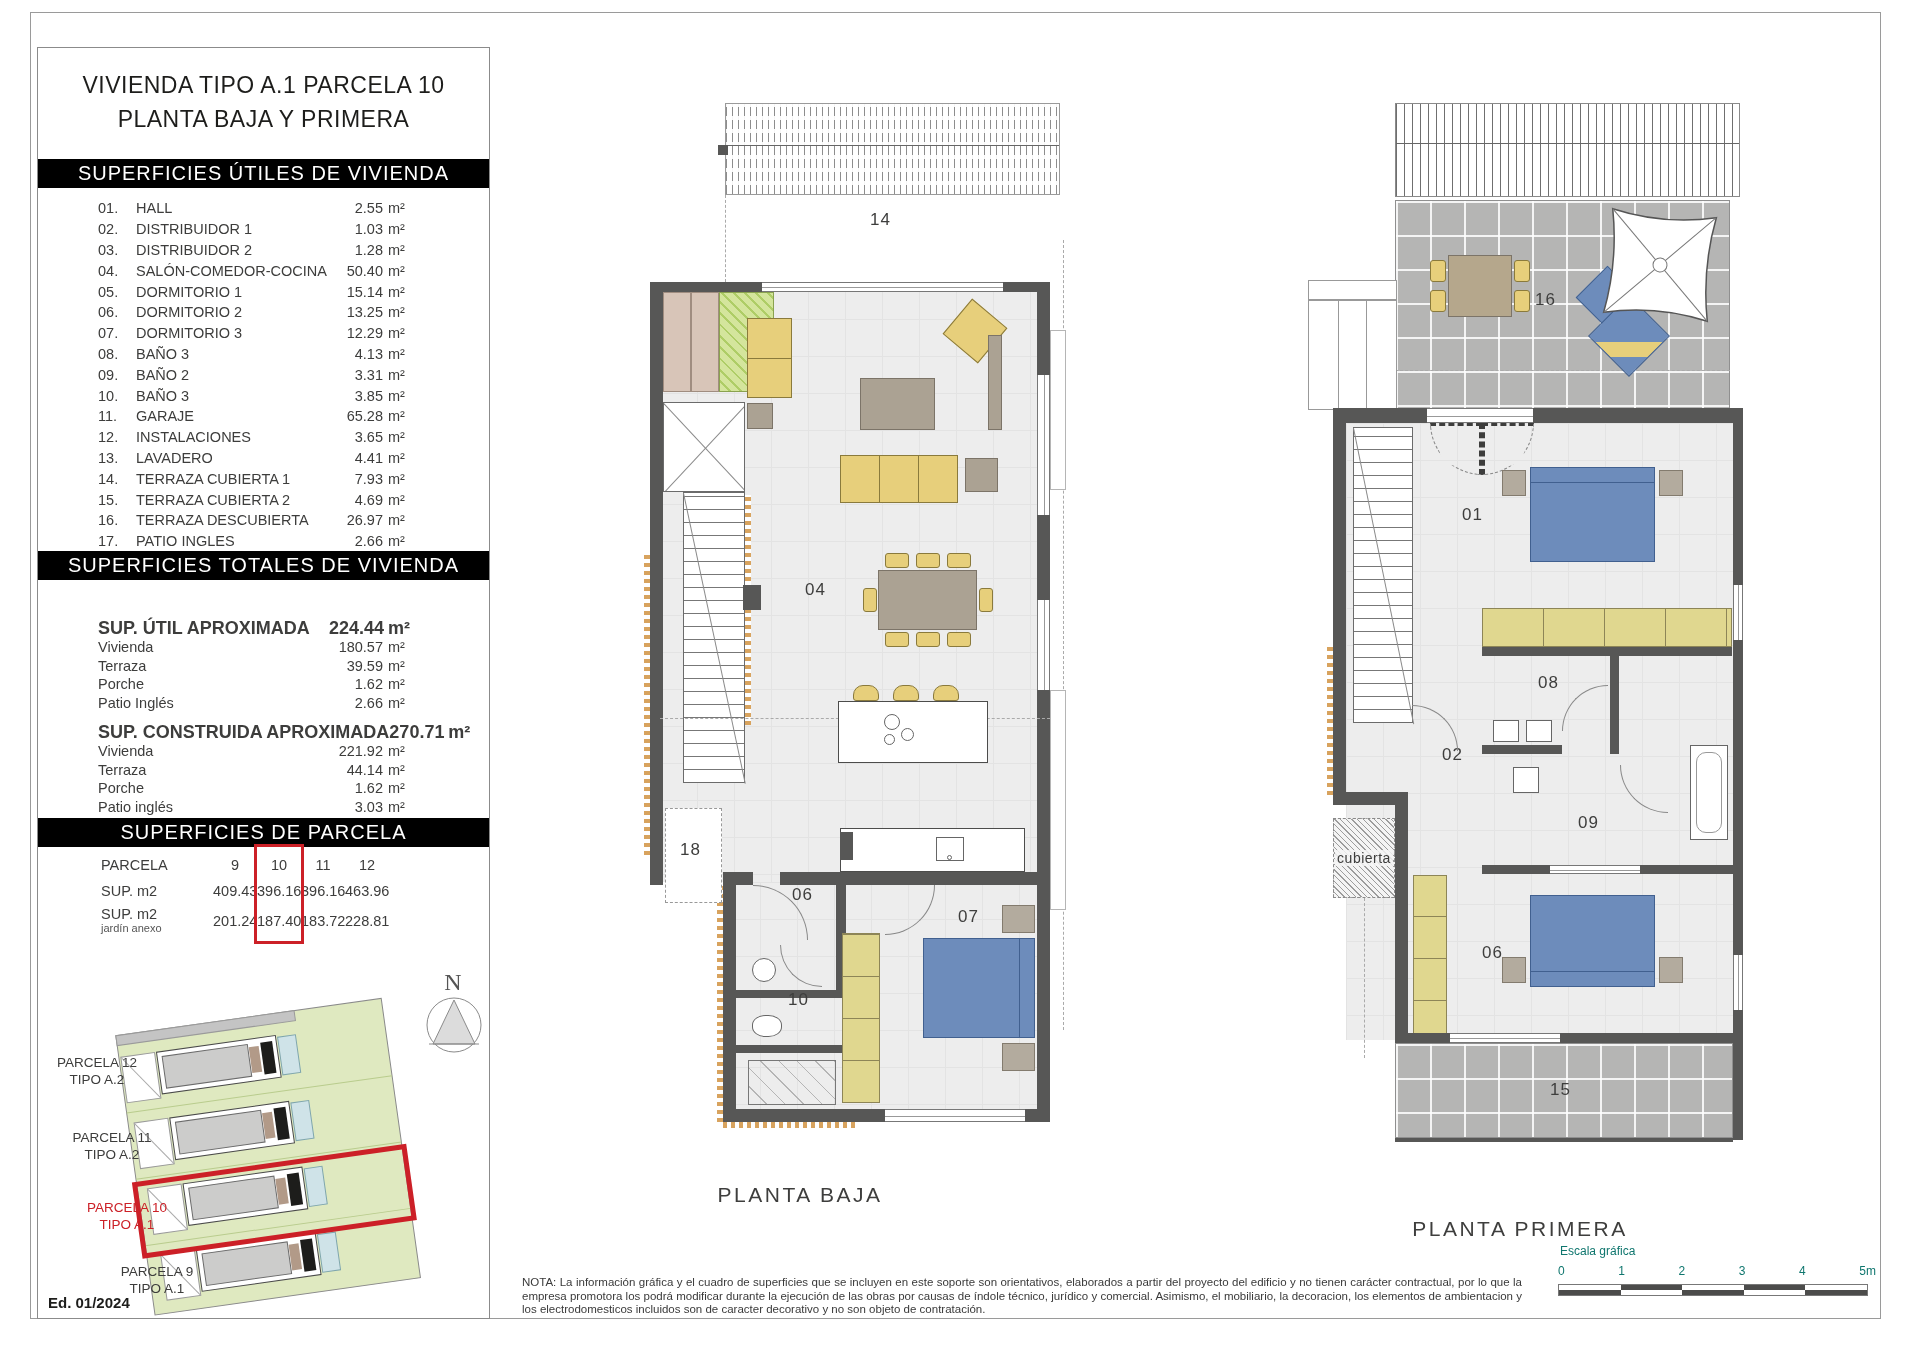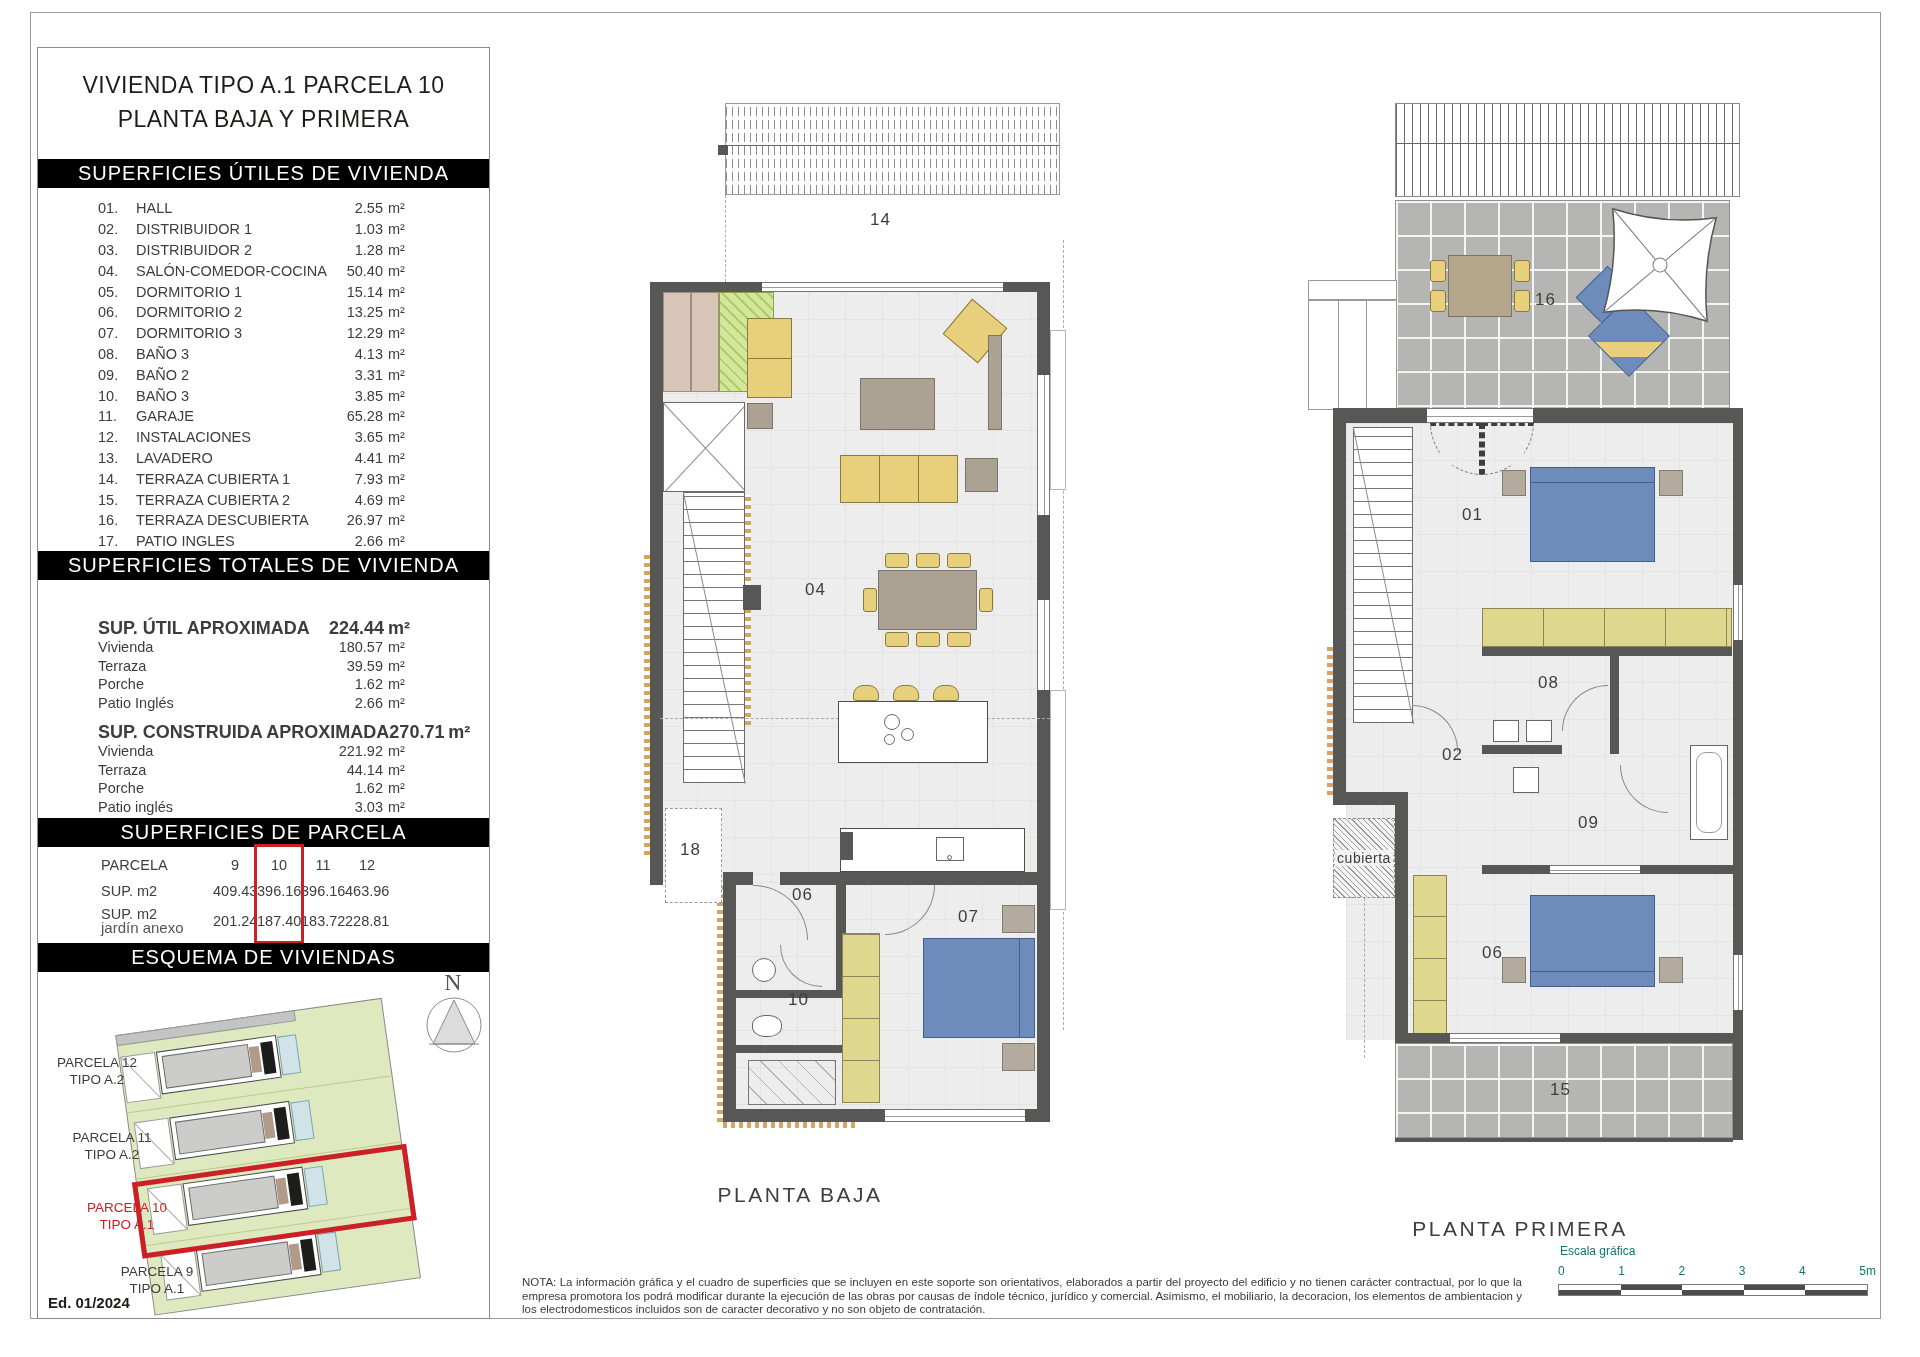--- a/index.html
+++ b/index.html
@@ -25,21 +25,21 @@
   .trow{display:flex;align-items:center;height:18.5px}
   .trow.tbold{font-weight:bold;font-size:18px;height:20px}
   .tlabel{flex:1;white-space:nowrap}
   .tval{width:54px;text-align:right}
   .tunit{width:26px;padding-left:5px}
   .tgap{height:10px}
   
   .ptable{position:absolute;left:35px;top:804px;width:330px;font-size:14.5px}
   .prow{display:flex;align-items:center;height:26px}
   .plab{width:140px;padding-left:28px;line-height:13px}
-  .plab .sub{font-size:15px;color:#555}
+  .plab .sub{font-size:11px;color:#555}
   .pvals{display:flex;flex:1}
   .pv{width:44px;text-align:center}
   .redbox{position:absolute;left:181px;top:-8px;width:50px;height:100px;border:3px solid var(--red,#cc2027)}
   
   .north-n{position:absolute;left:385px;top:921px;width:60px;text-align:center;
            font-family:"Liberation Serif",serif;font-size:24px;color:#555}
   .plabel2{position:absolute;width:112px;text-align:center;font-size:13.5px;line-height:17px;color:#3d3d3c}
   .plabel2.red{color:var(--red,#cc2027)}
   .ed{position:absolute;left:10px;top:1246px;font-size:15px;font-weight:bold;color:#1d1d1b}
 
@@ -326,21 +326,20 @@
         <span class="pvals">
             <span class="pv">201.24</span>
             <span class="pv">187.40</span>
             <span class="pv">183.72</span>
             <span class="pv">228.81</span>
           </span>
       </div>
       <div class="redbox"></div>
     </div>
 
-    <div class="bar" style="top:895px">ESQUEMA DE VIVIENDAS</div>
 
     <div class="north-n">N</div>
     <svg class="abs" style="left:387px;top:948px" width="58" height="58" viewBox="0 0 58 58">
       <circle cx="29" cy="29" r="27" fill="none" stroke="#8a8a8a"></circle>
       <polygon points="29,4 50,48 8,48" fill="#dcdcdc" stroke="#8a8a8a"></polygon>
       <line x1="4" y1="48" x2="54" y2="48" stroke="#8a8a8a"></line>
     </svg>
 
     <svg class="abs" style="left:38px;top:938px" width="380" height="340" viewBox="0 0 380 340">
       <g transform="rotate(-8 190 170)">

